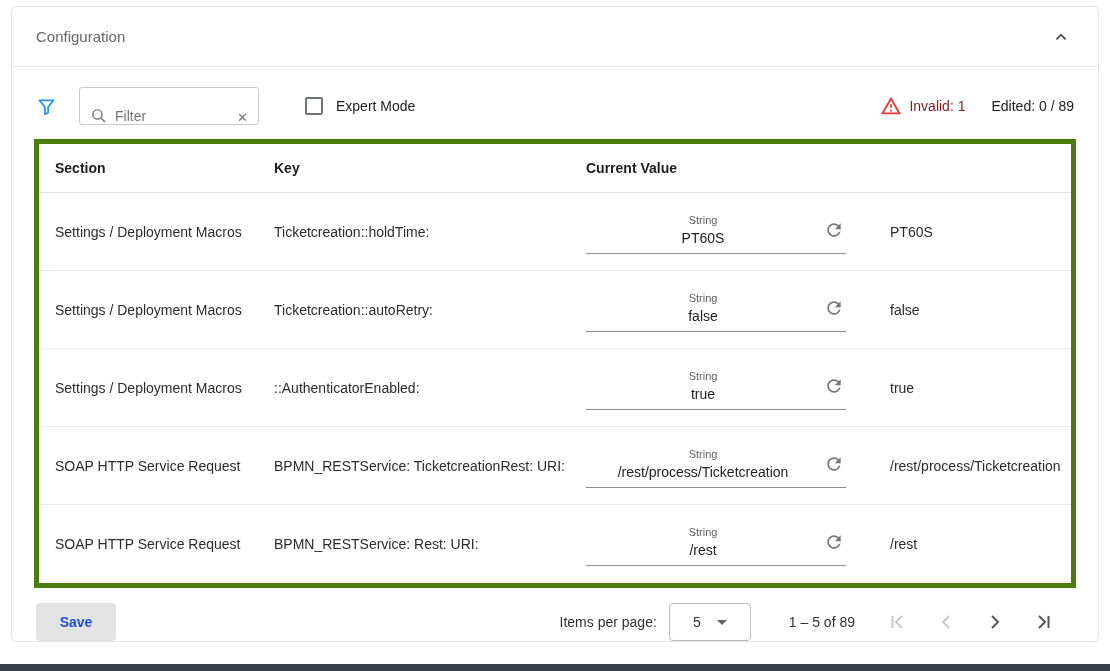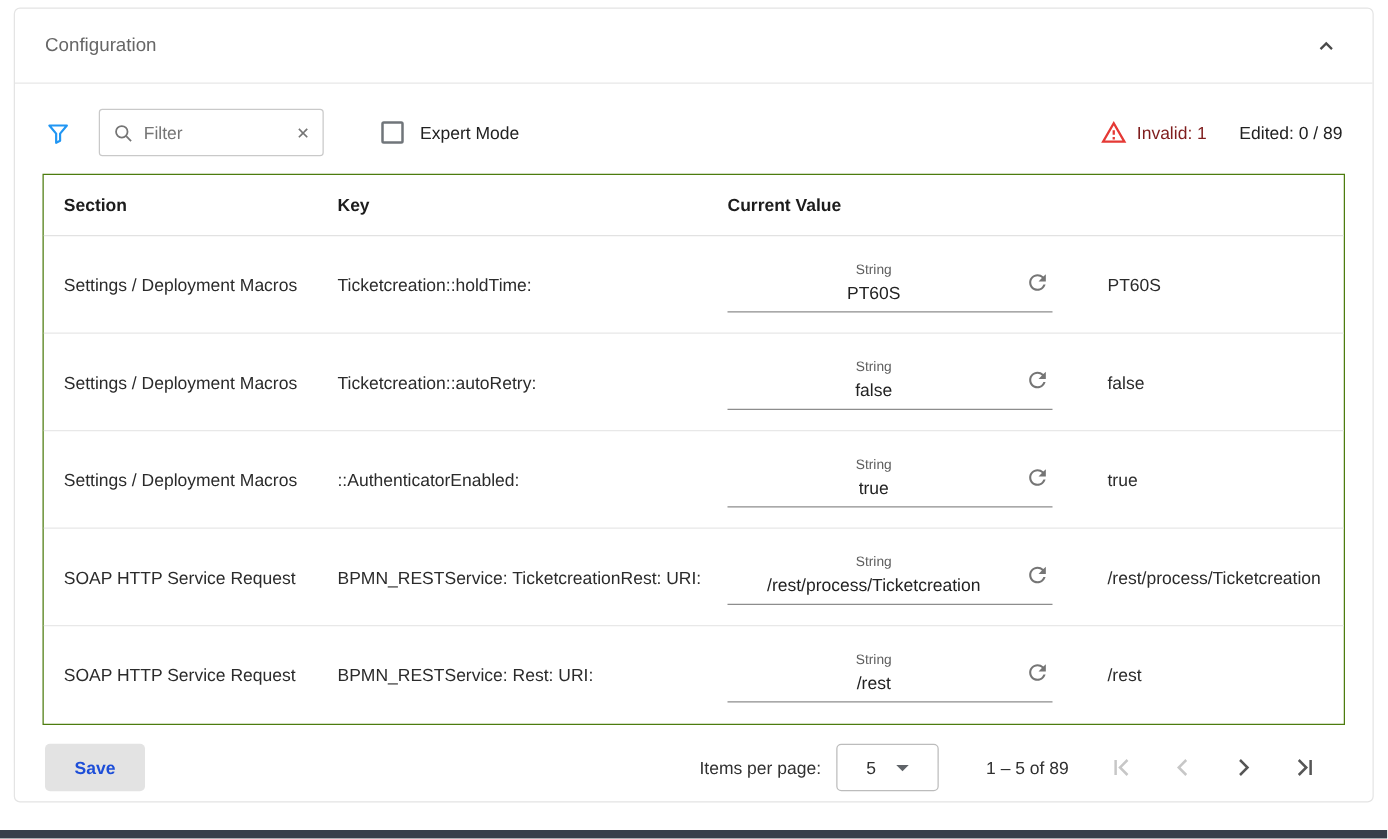--- a/index.html
+++ b/index.html
@@ -15,38 +15,38 @@
 
   
   .panel-header { height: 60px; display: flex; align-items: center; padding: 0 26px 0 24px; border-bottom: 1px solid #e7e7e7; }
   .panel-title { font-size: 15px; color: #666; }
   .collapse-btn { margin-left: auto; cursor: pointer; display: flex; align-items: center; }
 
   
   .toolbar { display: flex; align-items: center; padding: 20px 24px 12px 24px; }
   .funnel-btn { display: flex; align-items: center; margin-right: 22px; cursor: pointer; }
   .filter-field {
-    display: flex; align-items: center; width: 180px; height: 38px;
+    display: flex; align-items: flex-end; width: 180px; height: 38px;
     border: 1px solid #c9c9c9; border-radius: 3px; padding: 0 10px; gap: 8px; background: #fff;
   }
   .filter-field input { border: none; outline: none; flex: 1; min-width: 0; font-size: 14px; font-family: "Liberation Sans", sans-serif; color: #333; }
   .filter-field input::placeholder { color: #757575; }
   .clear-btn { color: #757575; font-size: 13px; cursor: pointer; line-height: 1; }
 
   .expert-mode { display: flex; align-items: center; gap: 13px; margin-left: 46px; cursor: pointer; }
   .checkbox { width: 18px; height: 18px; border: 2px solid #70757a; border-radius: 2px; background: #fff; }
   .expert-label { font-size: 14px; color: #212121; }
 
   .status-group { margin-left: auto; display: flex; align-items: center; }
   .warn-icon { display: flex; margin-right: 7px; }
   .invalid-text { font-size: 14px; color: #7f1d1d; margin-right: 26px; }
   .edited-text { font-size: 14px; color: #212121; }
 
   
-  .table { margin: 2px 22px 0 22px; border: 1px solid #4d7c0f; }
+  .table { margin: 2px 22px 0 22px; border: 5px solid #4d7c0f; }
   .tr { display: grid; grid-template-columns: 219px 312px 304px 1fr; align-items: center; border-bottom: 1px solid #e8e8e8; min-height: 78px; }
   .tr:last-child { border-bottom: none; }
   .thead { min-height: 49px; border-bottom: 1px solid #e2e2e2; }
   .td { padding: 0 16px; font-size: 14px; color: #2b2b2b; white-space: nowrap; }
   .th { font-weight: bold; color: #1c1c1c; font-size: 14px; }
 
   .form-field { display: flex; align-items: center; width: 260px; border-bottom: 1px solid #8d8d8d; padding: 4px 2px 7px 2px; text-align: center; }
   .ff-text { display: flex; flex-direction: column; gap: 4px; flex: 1; min-width: 0; }
   .ff-label { font-size: 11px; color: #5f5f5f; }
   .ff-value { font-size: 14px; color: #222; white-space: nowrap; }

